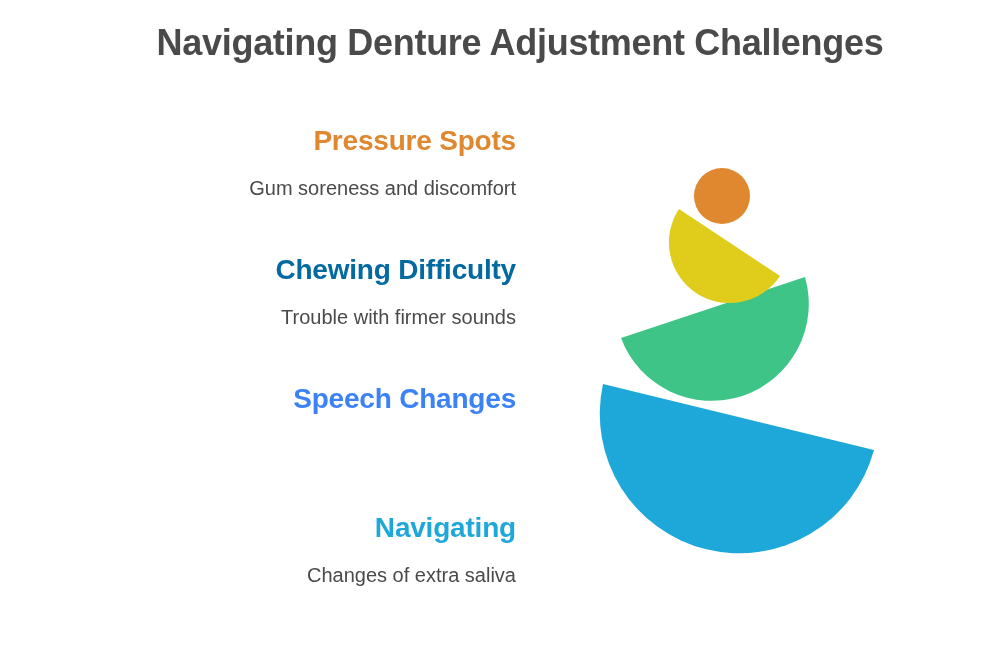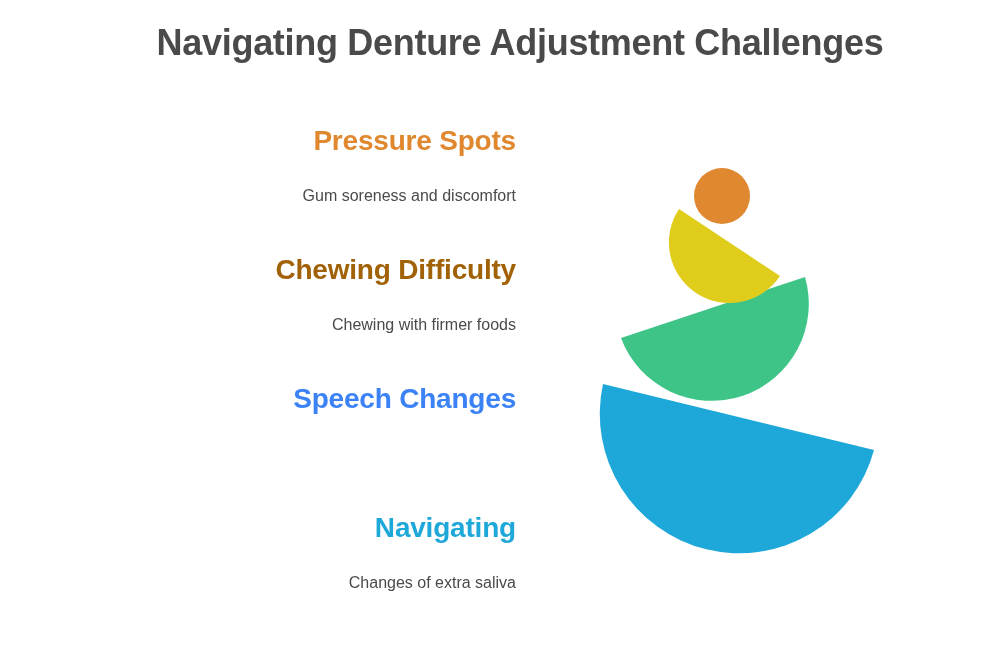--- a/index.html
+++ b/index.html
@@ -32,24 +32,24 @@
       text-align: right;
     }
     .item-heading {
       font-size: 28px;
       font-weight: bold;
       line-height: 34px;
       white-space: nowrap;
       letter-spacing: -0.2px;
     }
     .item-desc {
-      font-size: 16px;
+      font-size: 20px;
       line-height: 26px;
       color: #4a4a4a;
-      margin-top: 25px;
+      margin-top: 17px;
       white-space: nowrap;
     }
     .shapes {
       position: absolute;
       left: 0;
       top: 0;
       width: 1000px;
       height: 666px;
     }
   </style>
@@ -57,22 +57,22 @@
 <body>
 
 <h1 class="title">Navigating Denture Adjustment Challenges</h1>
 
 <div class="item" style="top:124px;">
   <div class="item-heading" style="color:#E08830;">Pressure Spots</div>
   <div class="item-desc">Gum soreness and discomfort</div>
 </div>
 
 <div class="item" style="top:253px;">
-  <div class="item-heading" style="color:#a16207;margin-left:16px;">Chewing Difficulty</div>
-  <div class="item-desc">Chewing with firmer foods</div>
+  <div class="item-heading" style="color:#0369a1;margin-left:16px;">Chewing Difficulty</div>
+  <div class="item-desc">Trouble with firmer sounds</div>
 </div>
 
 <div class="item" style="top:382px;">
   <div class="item-heading" style="color:#3b82f6;">Speech Changes</div>
 </div>
 
 <div class="item" style="top:511px;">
   <div class="item-heading" style="color:#1EA8DA;">Navigating</div>
   <div class="item-desc">Changes of extra saliva</div>
 </div>

